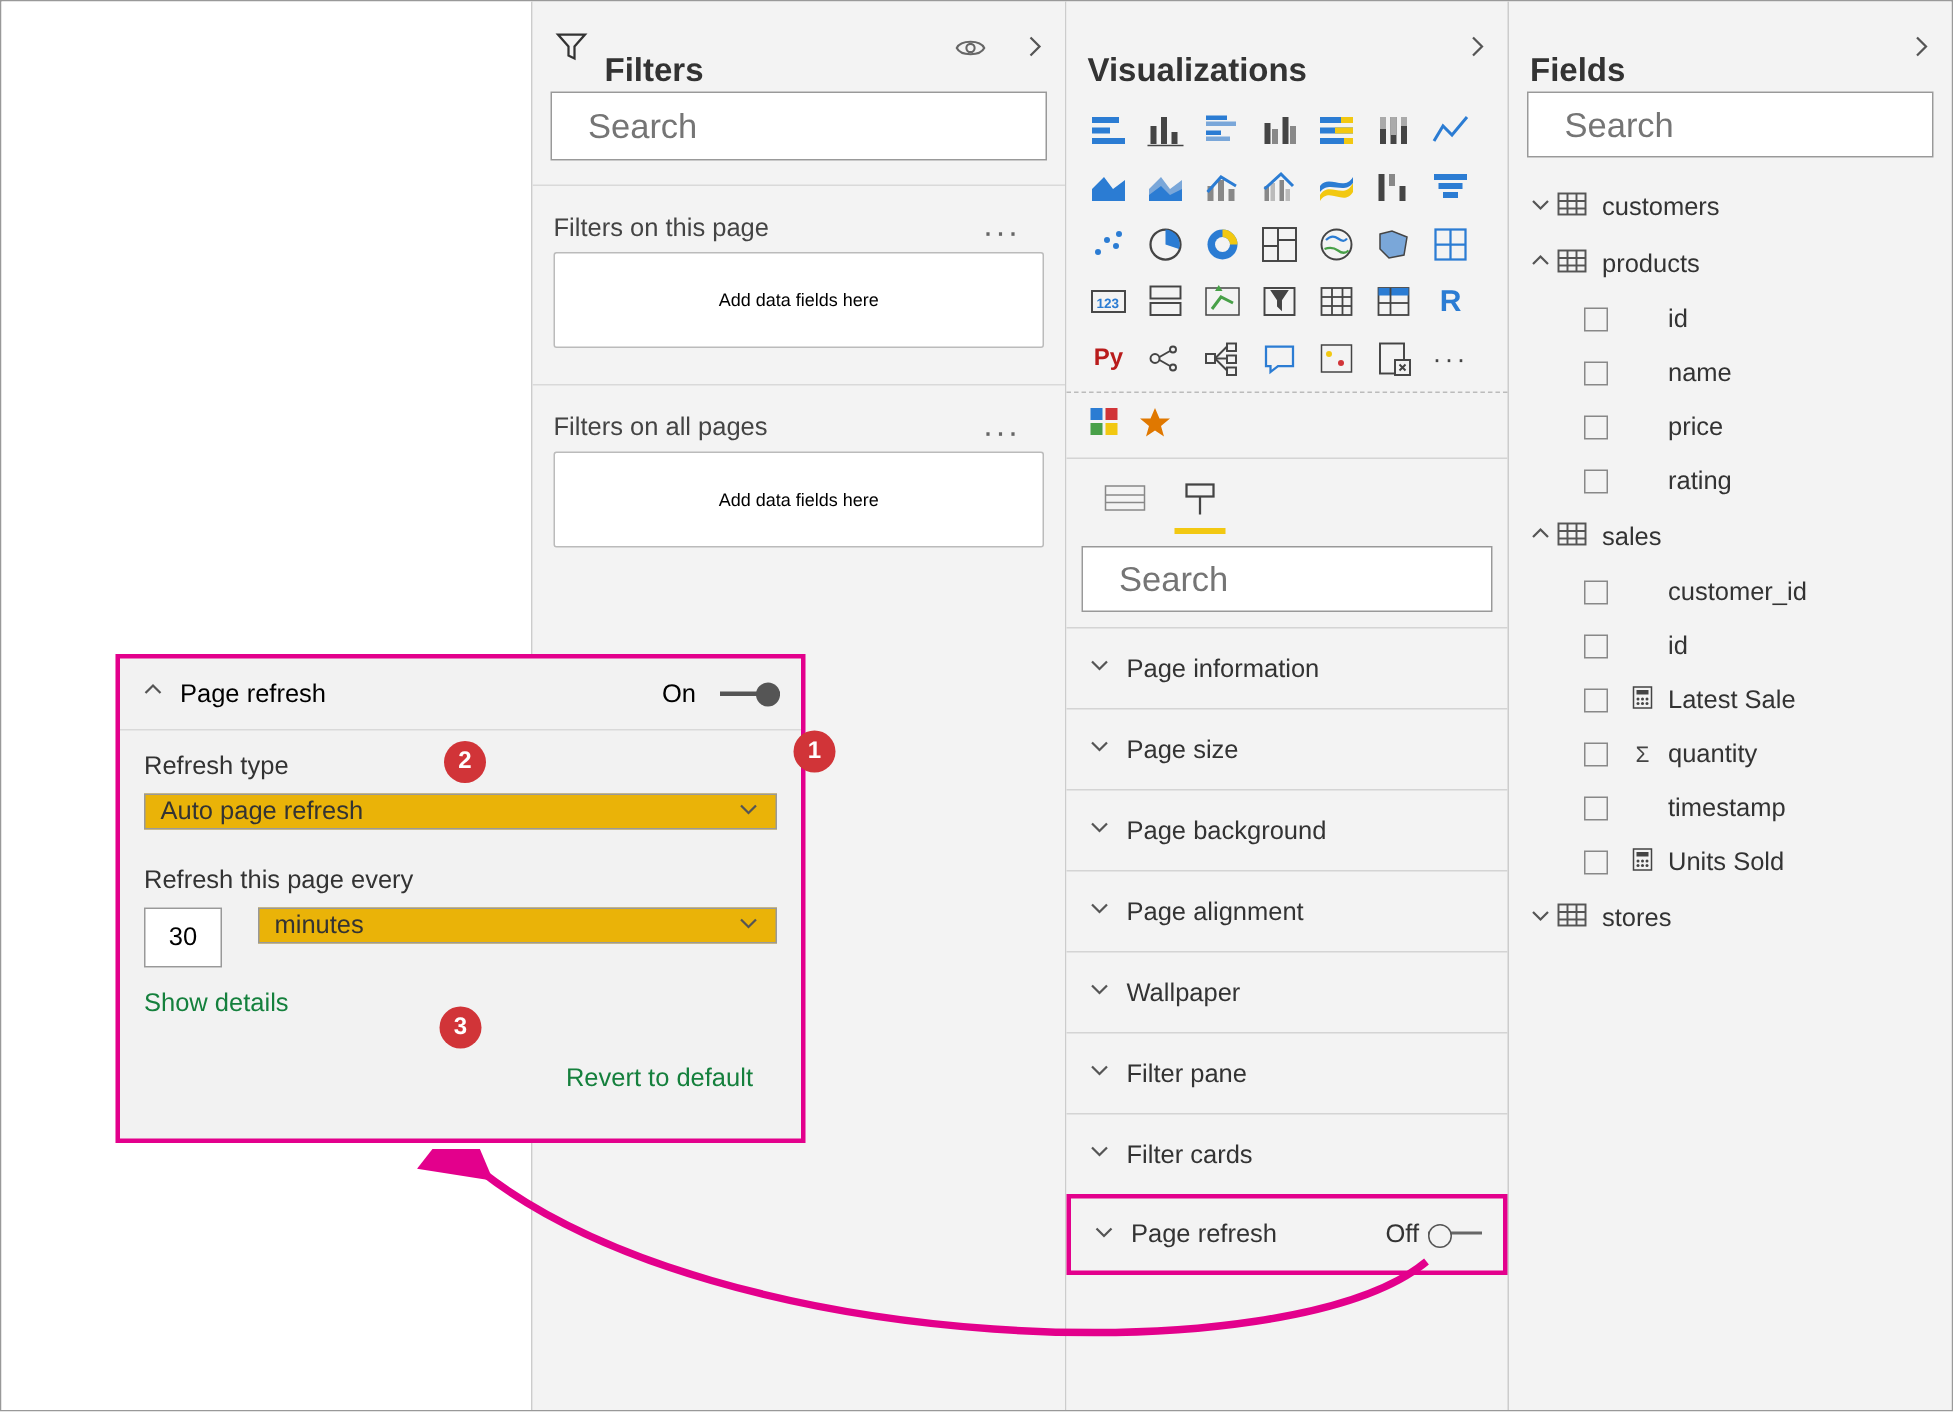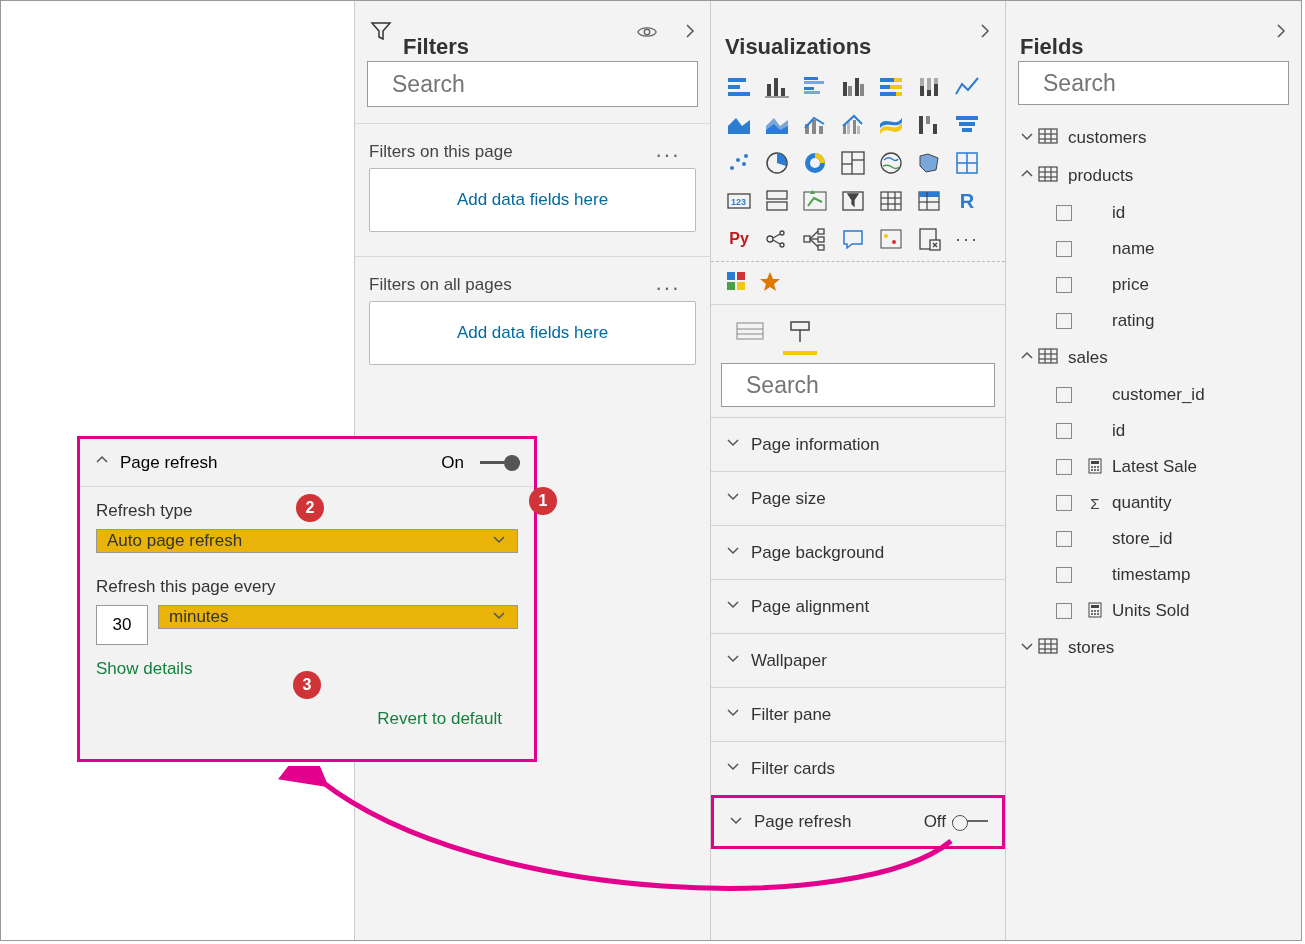--- a/index.html
+++ b/index.html
@@ -16,21 +16,21 @@
   .pane-header .chev-right { position: absolute; right: 12px; top: 22px; }
   .pane-header .eye { position: absolute; right: 52px; top: 20px; color: #666; }
 
   .filter-search-wrap { padding: 0 12px 16px; }
   .search-box { display: flex; align-items: center; height: 46px; border: 1px solid #999; background: #fff; padding: 0 12px; }
   .search-box input { border: none; outline: none; font-size: 23px; flex: 1; color: #666; background: transparent; }
   .search-icon-svg { width: 22px; height: 22px; stroke: #555; fill: none; stroke-width: 1.5; margin-right: 10px; }
 
   .filter-section { border-top: 1px solid #d9d9d9; padding: 18px 14px 24px; }
   .filter-section-title { font-size: 17px; color: #444; margin-bottom: 12px; }
-  .drop-box { border: 1px solid #bbb; background: #fff; border-radius: 2px; height: 64px; display: flex; align-items: center; justify-content: center; color: #0369a1; font-size: 17px; }
+  .drop-box { border: 1px solid #bbb; background: #fff; border-radius: 2px; height: 64px; display: flex; align-items: center; justify-content: center; color: #000000; font-size: 12px; }
   .dots { position: absolute; right: 16px; font-size: 22px; color: #666; letter-spacing: 1px; }
   .filter-row-head { position: relative; height: 20px; margin-bottom: 6px; }
 
   
   .viz-grid { padding: 10px 12px 6px; display: grid; grid-template-columns: repeat(7, 32px); grid-auto-rows: 32px; gap: 6px 6px; border-bottom: 1px dashed #bbb; }
   .viz-cell { width: 32px; height: 32px; display: flex; align-items: center; justify-content: center; font-size: 18px; cursor: pointer; }
   .extra-row { padding: 8px 14px; display: flex; gap: 12px; border-bottom: 1px solid #d4d4d4; }
   .tabs-row { display: flex; padding: 4px 14px 0; }
   .tab-btn { width: 50px; height: 44px; display: flex; align-items: center; justify-content: center; position: relative; }
   .tab-active::after { content:""; position:absolute; bottom:-2px; left:8px; right:8px; height:4px; background:#f2c811; }
@@ -60,21 +60,21 @@
   .callout-head .chev { margin-right: 10px; }
   .callout-head .state { margin-left: auto; margin-right: 16px; }
   .toggle-on { width: 40px; height: 16px; position: relative; }
   .toggle-on::before { content:""; position:absolute; top:6px; left:0; right:0; height:3px; background:#555; }
   .toggle-on::after { content:""; position:absolute; right:0; top:0; width:16px; height:16px; border-radius:50%; background:#555; }
   .callout-body { padding: 14px 16px; }
   .label { font-size: 17px; color: #333; margin-bottom: 8px; display: flex; align-items: center; gap: 10px; }
   .dropdown { height: 24px; border: 1px solid #999; background: #eab308; display: flex; align-items: center; padding: 0 10px; font-size: 17px; color: #333; position: relative; margin-bottom: 24px;}
   .dropdown .dd-chev { margin-left: auto; color: #666; }
   .num-input { width: 52px; height: 40px; border: 1px solid #999; background:#fff; text-align:center; font-size:17px; }
-  .row-flex { display: flex; gap: 10px; margin-bottom: 14px; }
+  .row-flex { display: flex; gap: 24px; margin-bottom: 14px; }
   .row-flex .dropdown { flex:1; margin-bottom:0; }
   .link { color: #15803d; font-size: 17px; cursor: pointer; }
   .revert { text-align: right; padding: 30px 16px 16px 0; }
   .badge { width: 28px; height: 28px; border-radius: 50%; background: #d13438; color: #fff; display: inline-flex; align-items: center; justify-content: center; font-size: 16px; font-weight: 600; position: absolute; z-index:6; }
   .badge1 { left: 528px; top: 486px; }
   .badge2 { left: 295px; top: 493px; }
   .badge3 { left: 292px; top: 670px; }
 
   
   svg.arrow { position: absolute; left: 260px; top: 765px; z-index: 4; }
@@ -648,25 +648,20 @@
             <span>Latest Sale</span>
           </div>
           <div class="tree-row">
             <span class="checkbox"></span>
             <span class="field-icon">Σ</span>
             <span>quantity</span>
           </div>
           <div class="tree-row">
             <span class="checkbox"></span>
             <span class="field-icon"></span>
-            <span>store_id</span>
-          </div>
-          <div class="tree-row">
-            <span class="checkbox"></span>
-            <span class="field-icon"></span>
             <span>timestamp</span>
           </div>
           <div class="tree-row">
             <span class="checkbox"></span>
             <span class="field-icon"><svg width="14" height="16" viewBox="0 0 14 16" fill="#444">
                 <rect x="1" y="1" width="12" height="14" fill="none" stroke="#444"></rect>
                 <rect x="3" y="3" width="8" height="3" fill="#444"></rect>
                 <circle cx="4" cy="9" r="1"></circle>
                 <circle cx="7" cy="9" r="1"></circle>
                 <circle cx="10" cy="9" r="1"></circle>

